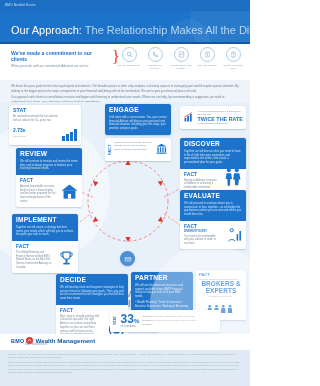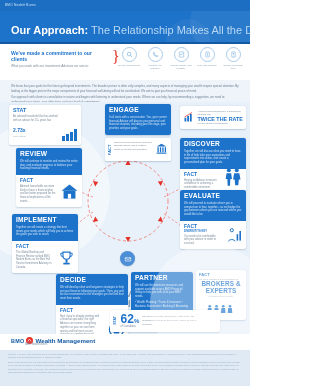--- a/index.html
+++ b/index.html
@@ -39,21 +39,21 @@
   }
   .titleband::after {
     content: ""; position: absolute; right: 40px; top: 8px;
     width: 44px; height: 44px; border-radius: 50%;
     background: rgba(255,255,255,.05);
   }
   .title-wrap {
     position: absolute; left: 11px; top: 9px;
     white-space: nowrap;
   }
-  .title-strong { font-size: 11px; font-weight: bold; color: #ffffff; }
+  .title-strong { font-size: 11px; font-weight: normal; color: #ffffff; }
   .title-light  { font-size: 11px; font-weight: normal; color: #b9d8f3; }
   .titleband-rule {
     position: absolute; left: 0; top: 42px; width: 250px; height: 2px;
     background: #1259a2;
   }
 
   
   .commit {
     position: absolute; left: 0; top: 44px; width: 250px; height: 36px;
     background: #ffffff;
@@ -557,21 +557,21 @@
               <circle cx="32" cy="3" r="1.8"></circle>
               <path d="M29.6 5.4h4.8l.7 6.6h-6.2z"></path>
             </g>
           </svg>
       </div>
     </div>
 
     <div class="pctstat" style="left:110px; top:208px; width:110px;">
       <div class="pct-tag">STAT</div>
       <div>
-        <div class="pct-num"><span>62</span><small>%</small></div>
+        <div class="pct-num"><span>33</span><small>%</small></div>
         <div class="pct-sub">of Canadians</div>
       </div>
       <div class="pct-text">are concerned that, should they pass away, the financial well-being of their family would be put in jeopardy.</div>
     </div>
 
   </div>
 
   <div class="footer-logo">
     <div class="logo-row">
       <span class="logo-bmo">BMO</span>

